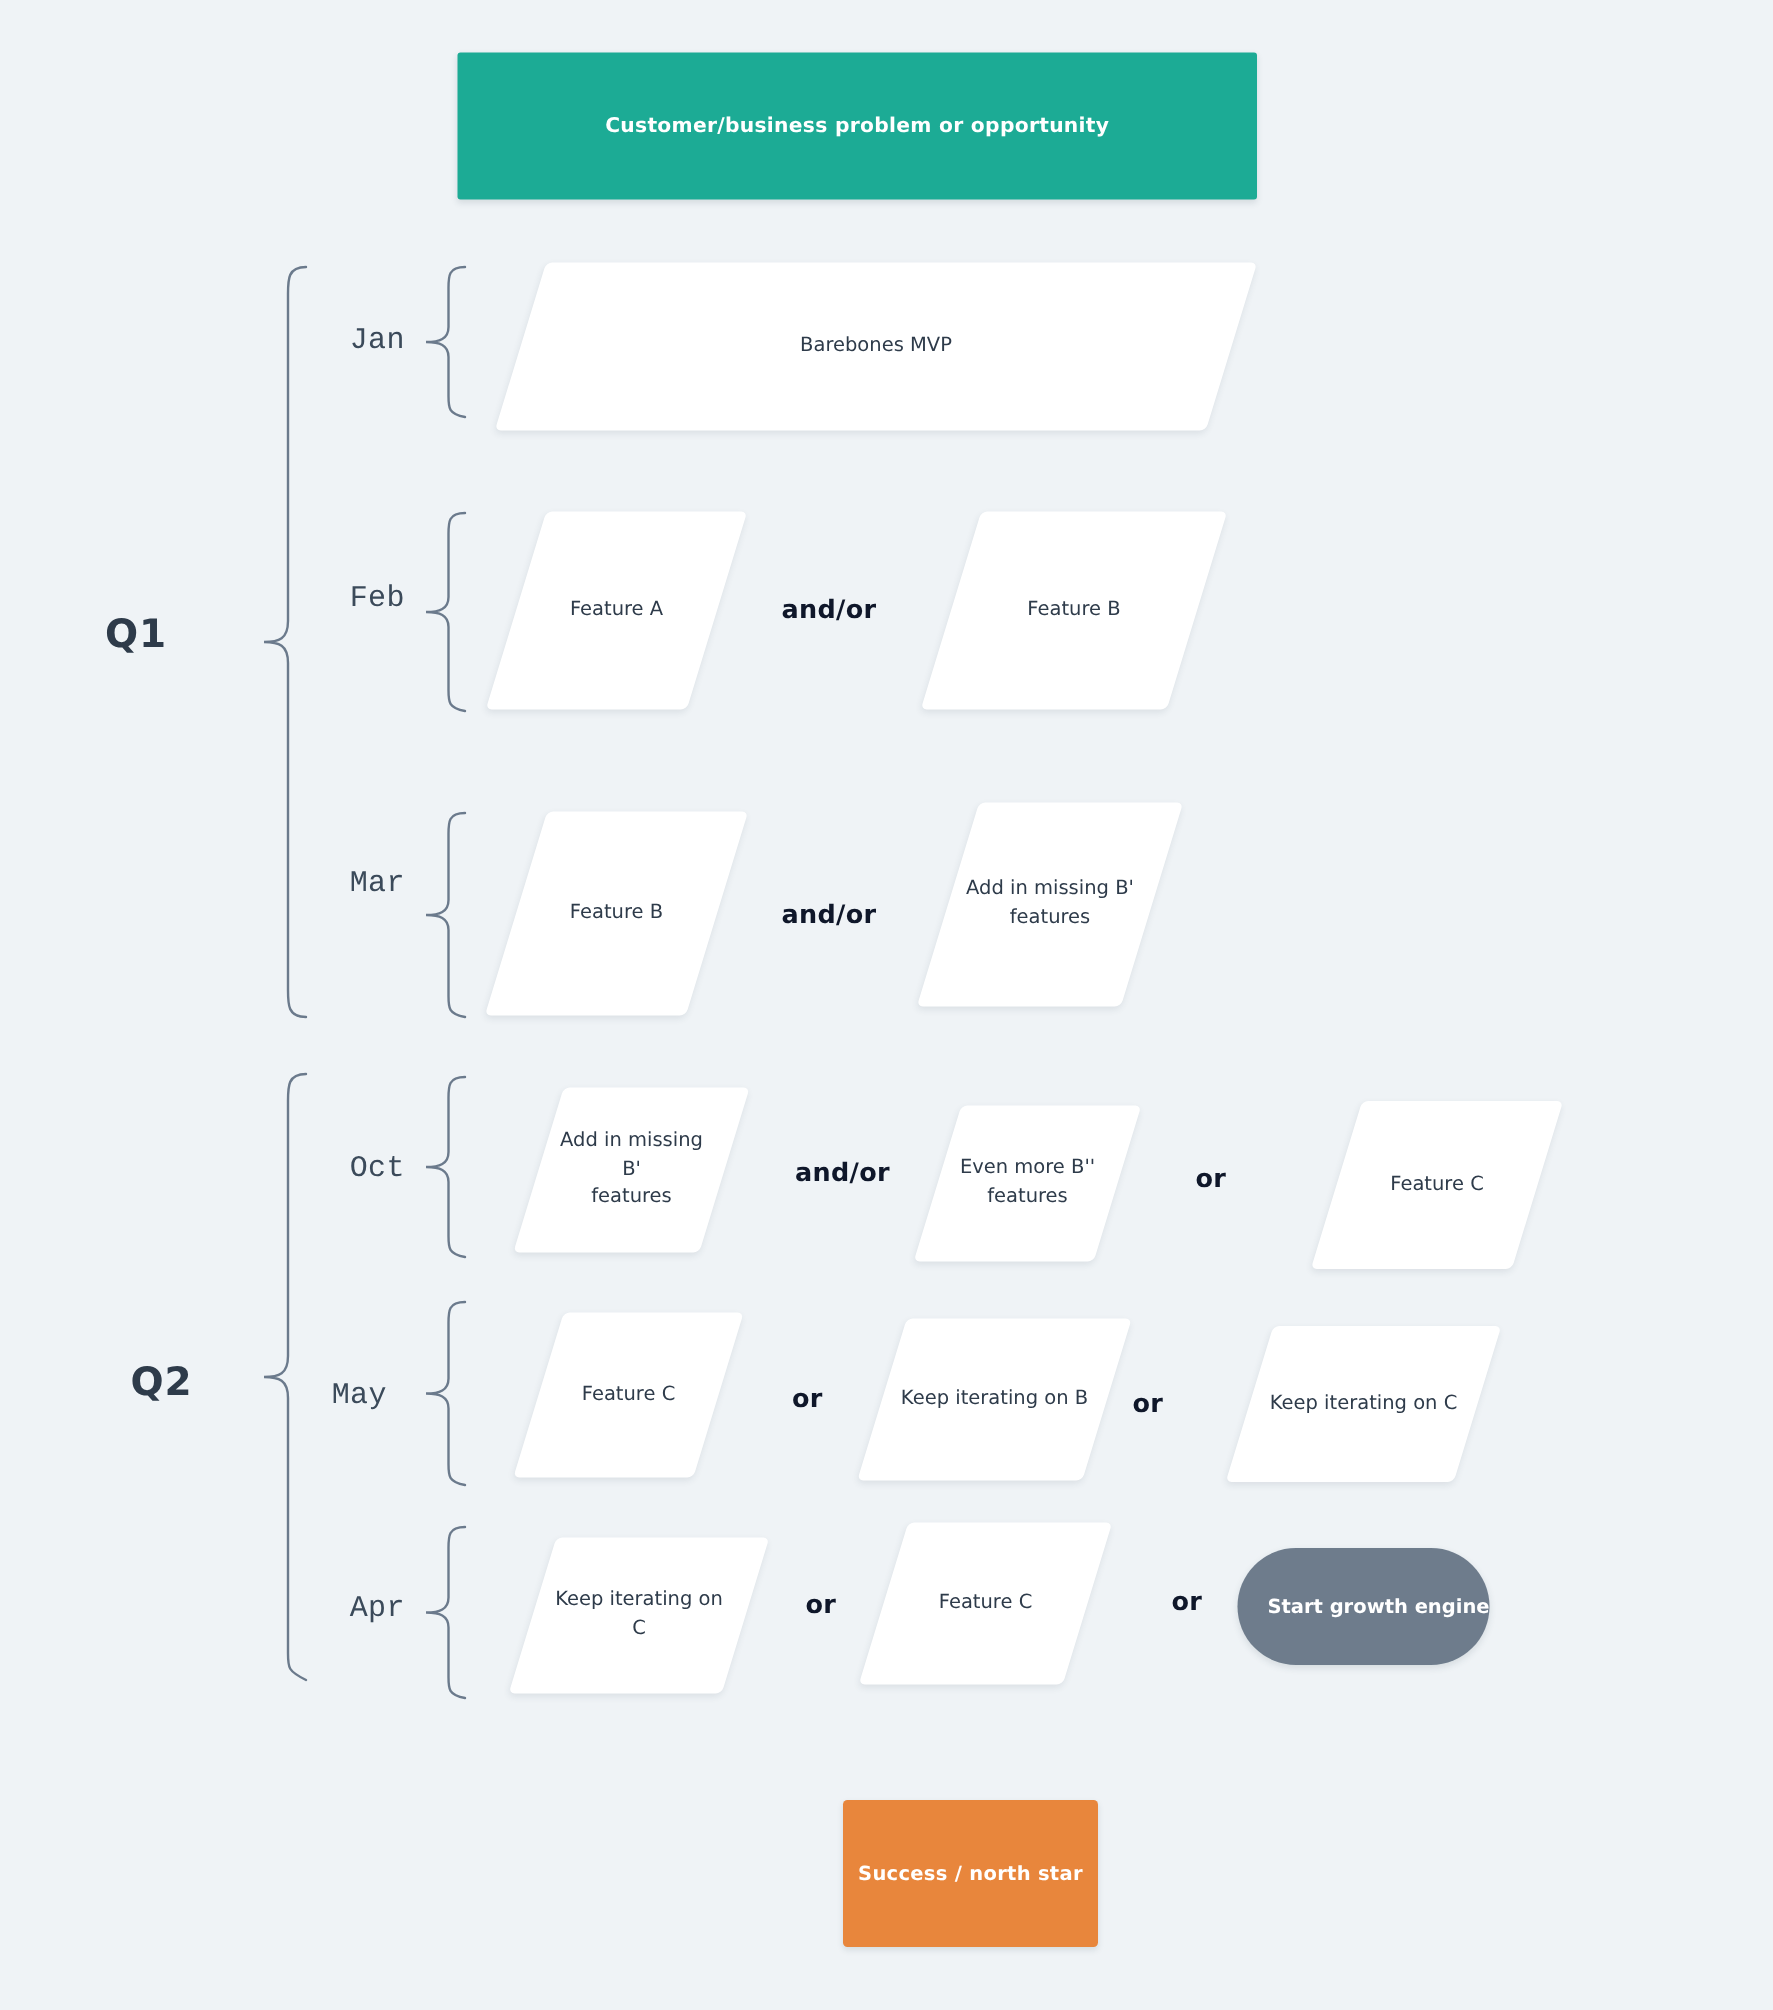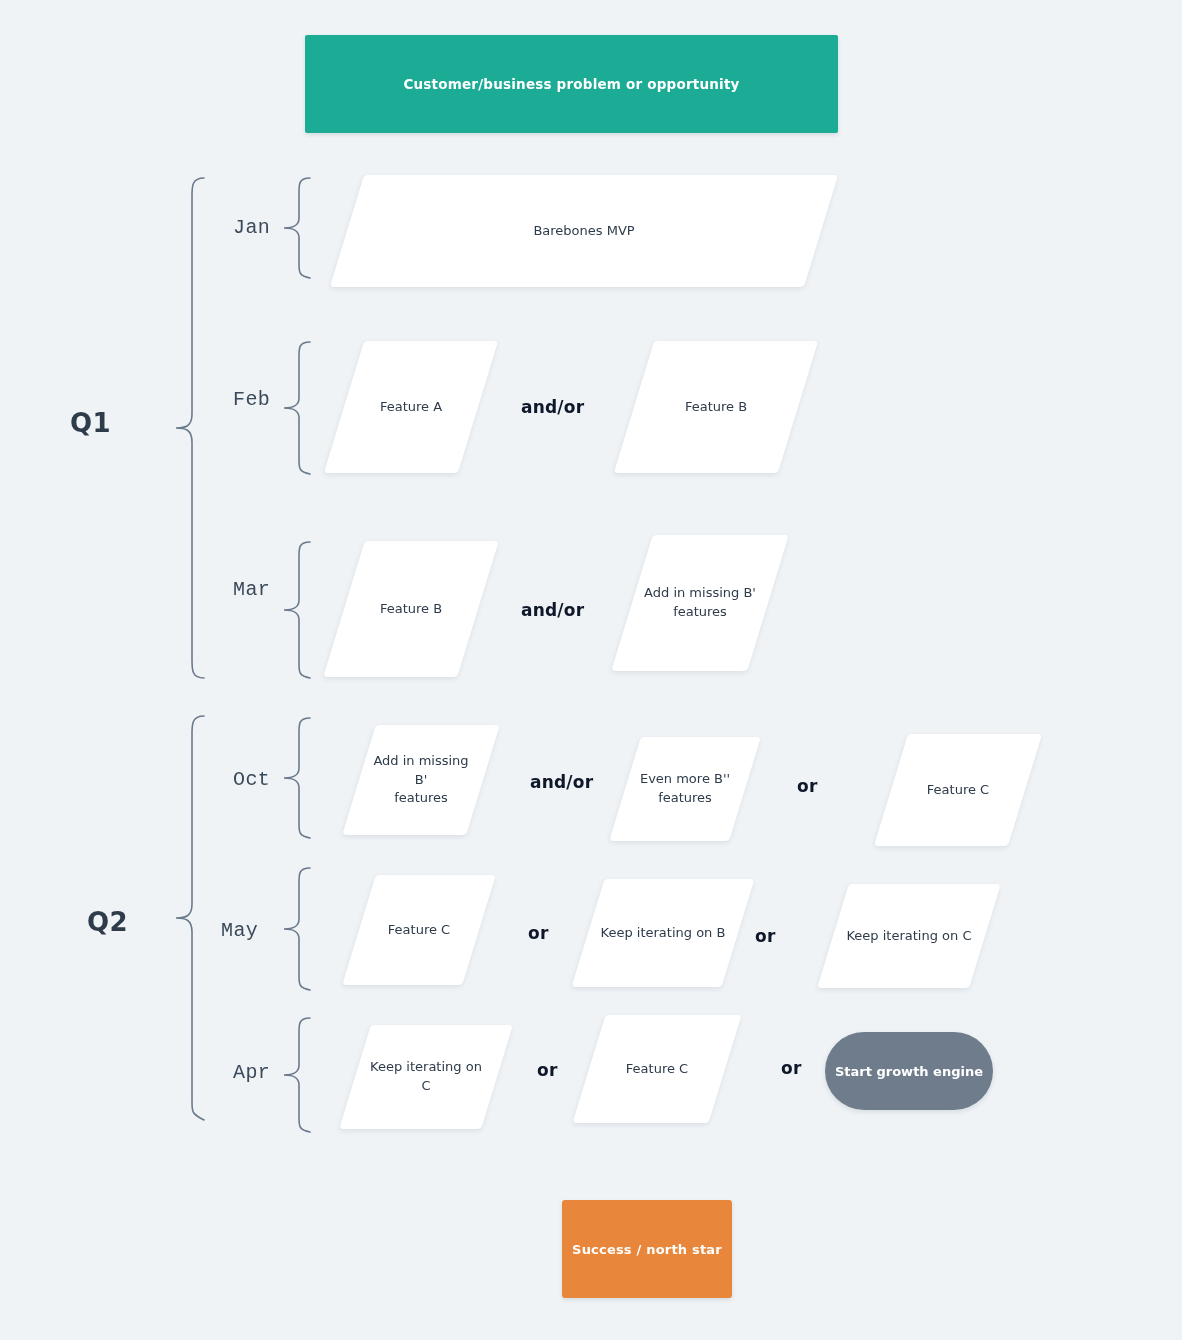--- a/index.html
+++ b/index.html
@@ -228,21 +228,21 @@
   </div>
 
   <div class="para" style="left:355px; top:1025px; width:142px; height:104px;">
     <div class="para-text">Keep iterating on C</div>
   </div>
   <div class="connector" style="left:537px; top:1060px;">or</div>
   <div class="para" style="left:589px; top:1015px; width:136px; height:108px;">
     <div class="para-text">Feature C</div>
   </div>
   <div class="connector" style="left:781px; top:1058px;">or</div>
-  <div id="growth-pill" style="left:825px; top:1032px; width:168px; height:78px;">
+  <div id="growth-pill" style="left:825px; top:1032px; width:168px; height:78px;justify-content:flex-end;">
     <span>Start growth engine</span>
   </div>
 
   <div id="success-box" class="terminal">
     <span>Success / north star</span>
   </div>
 
 </div>
 
 </body></html>

